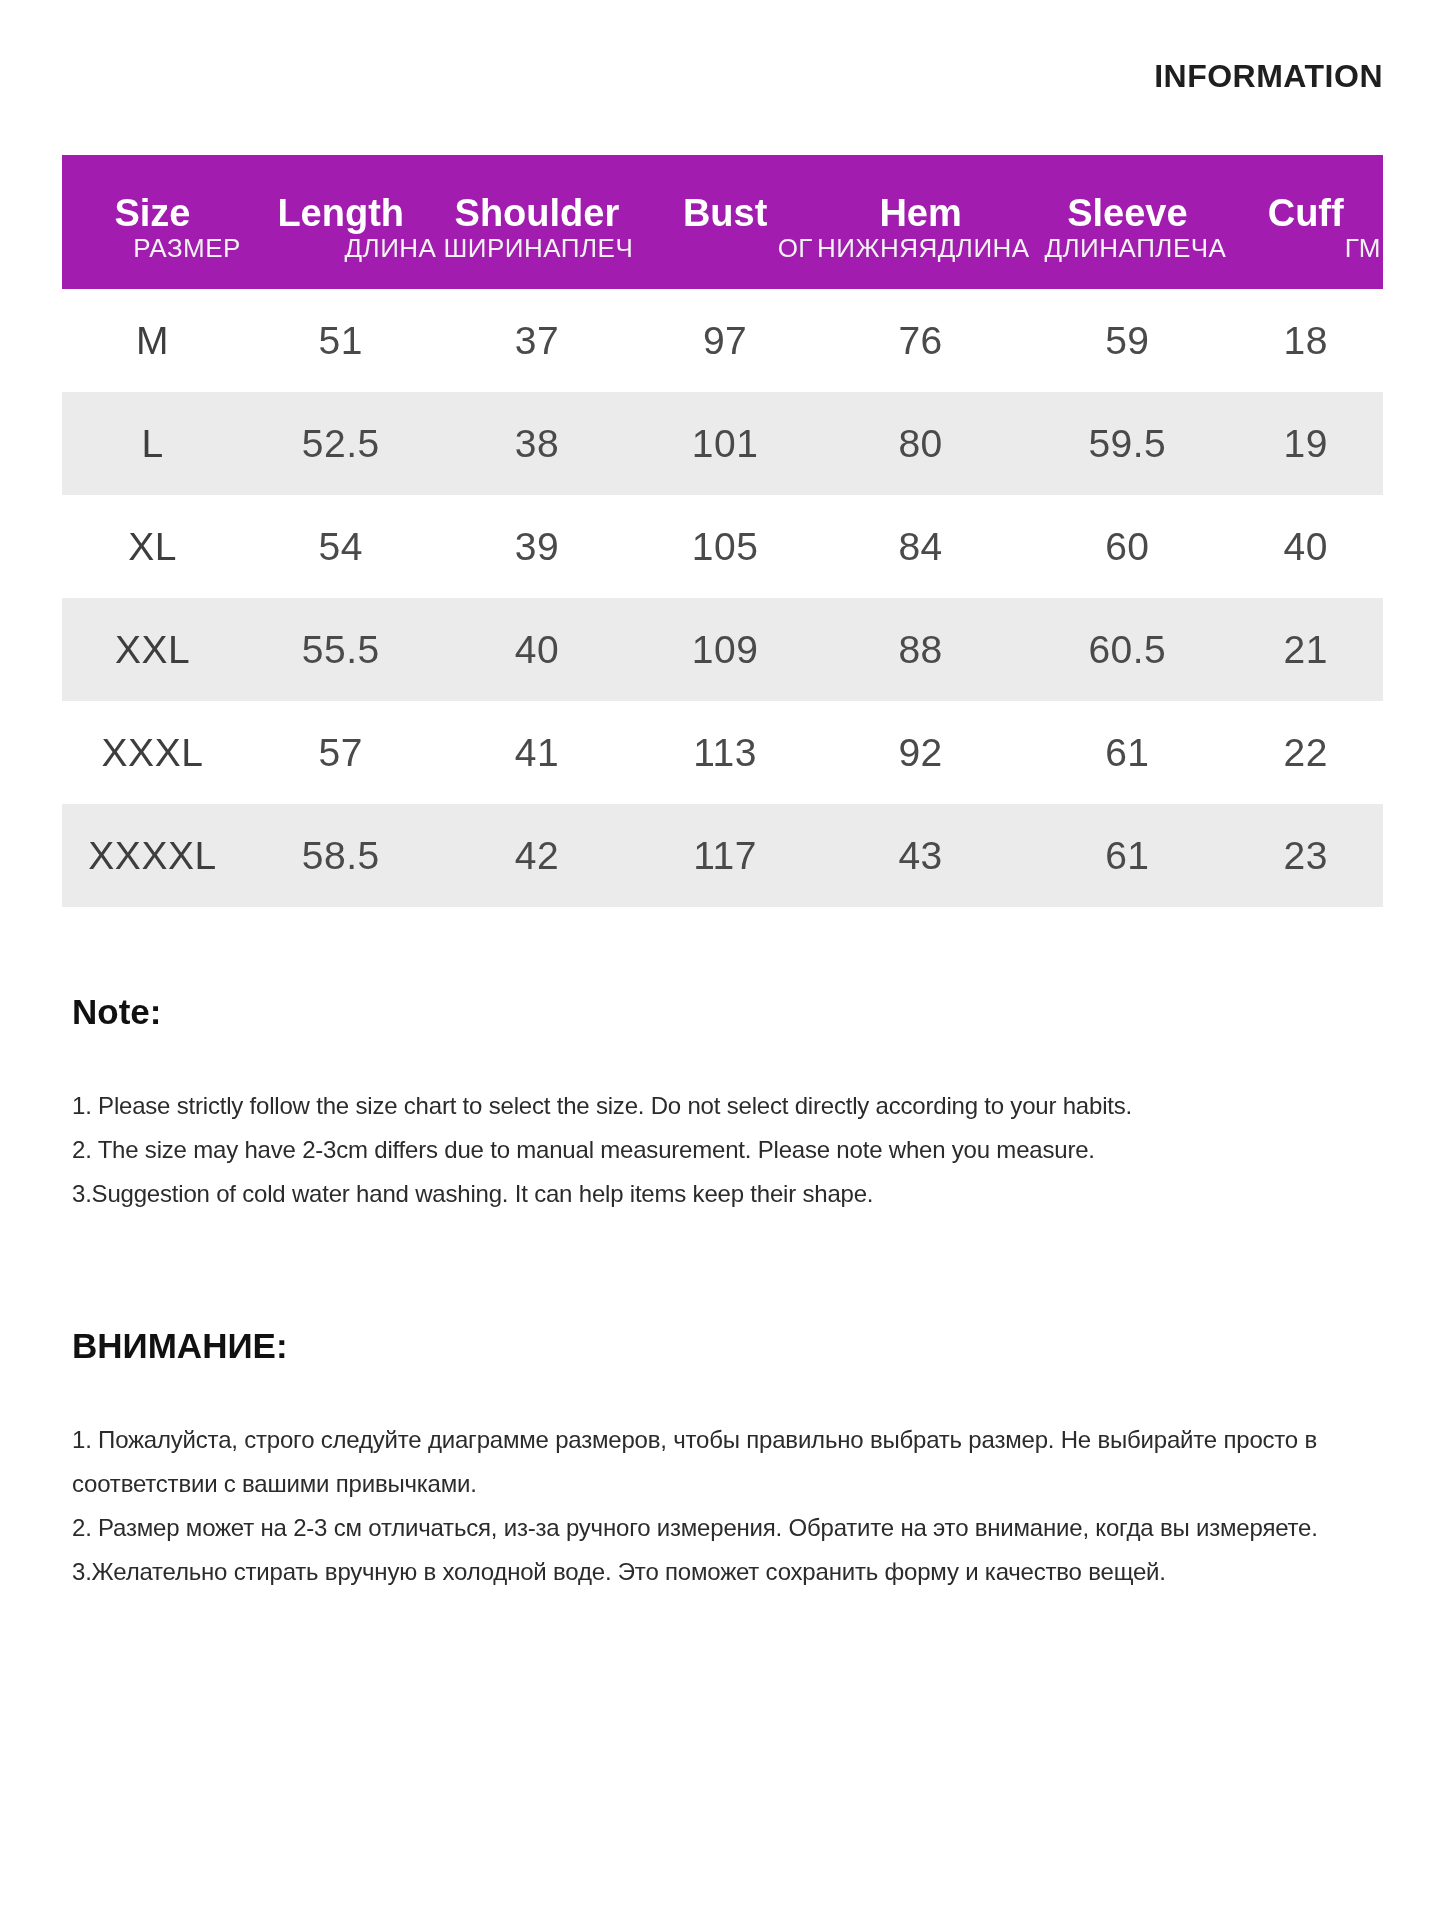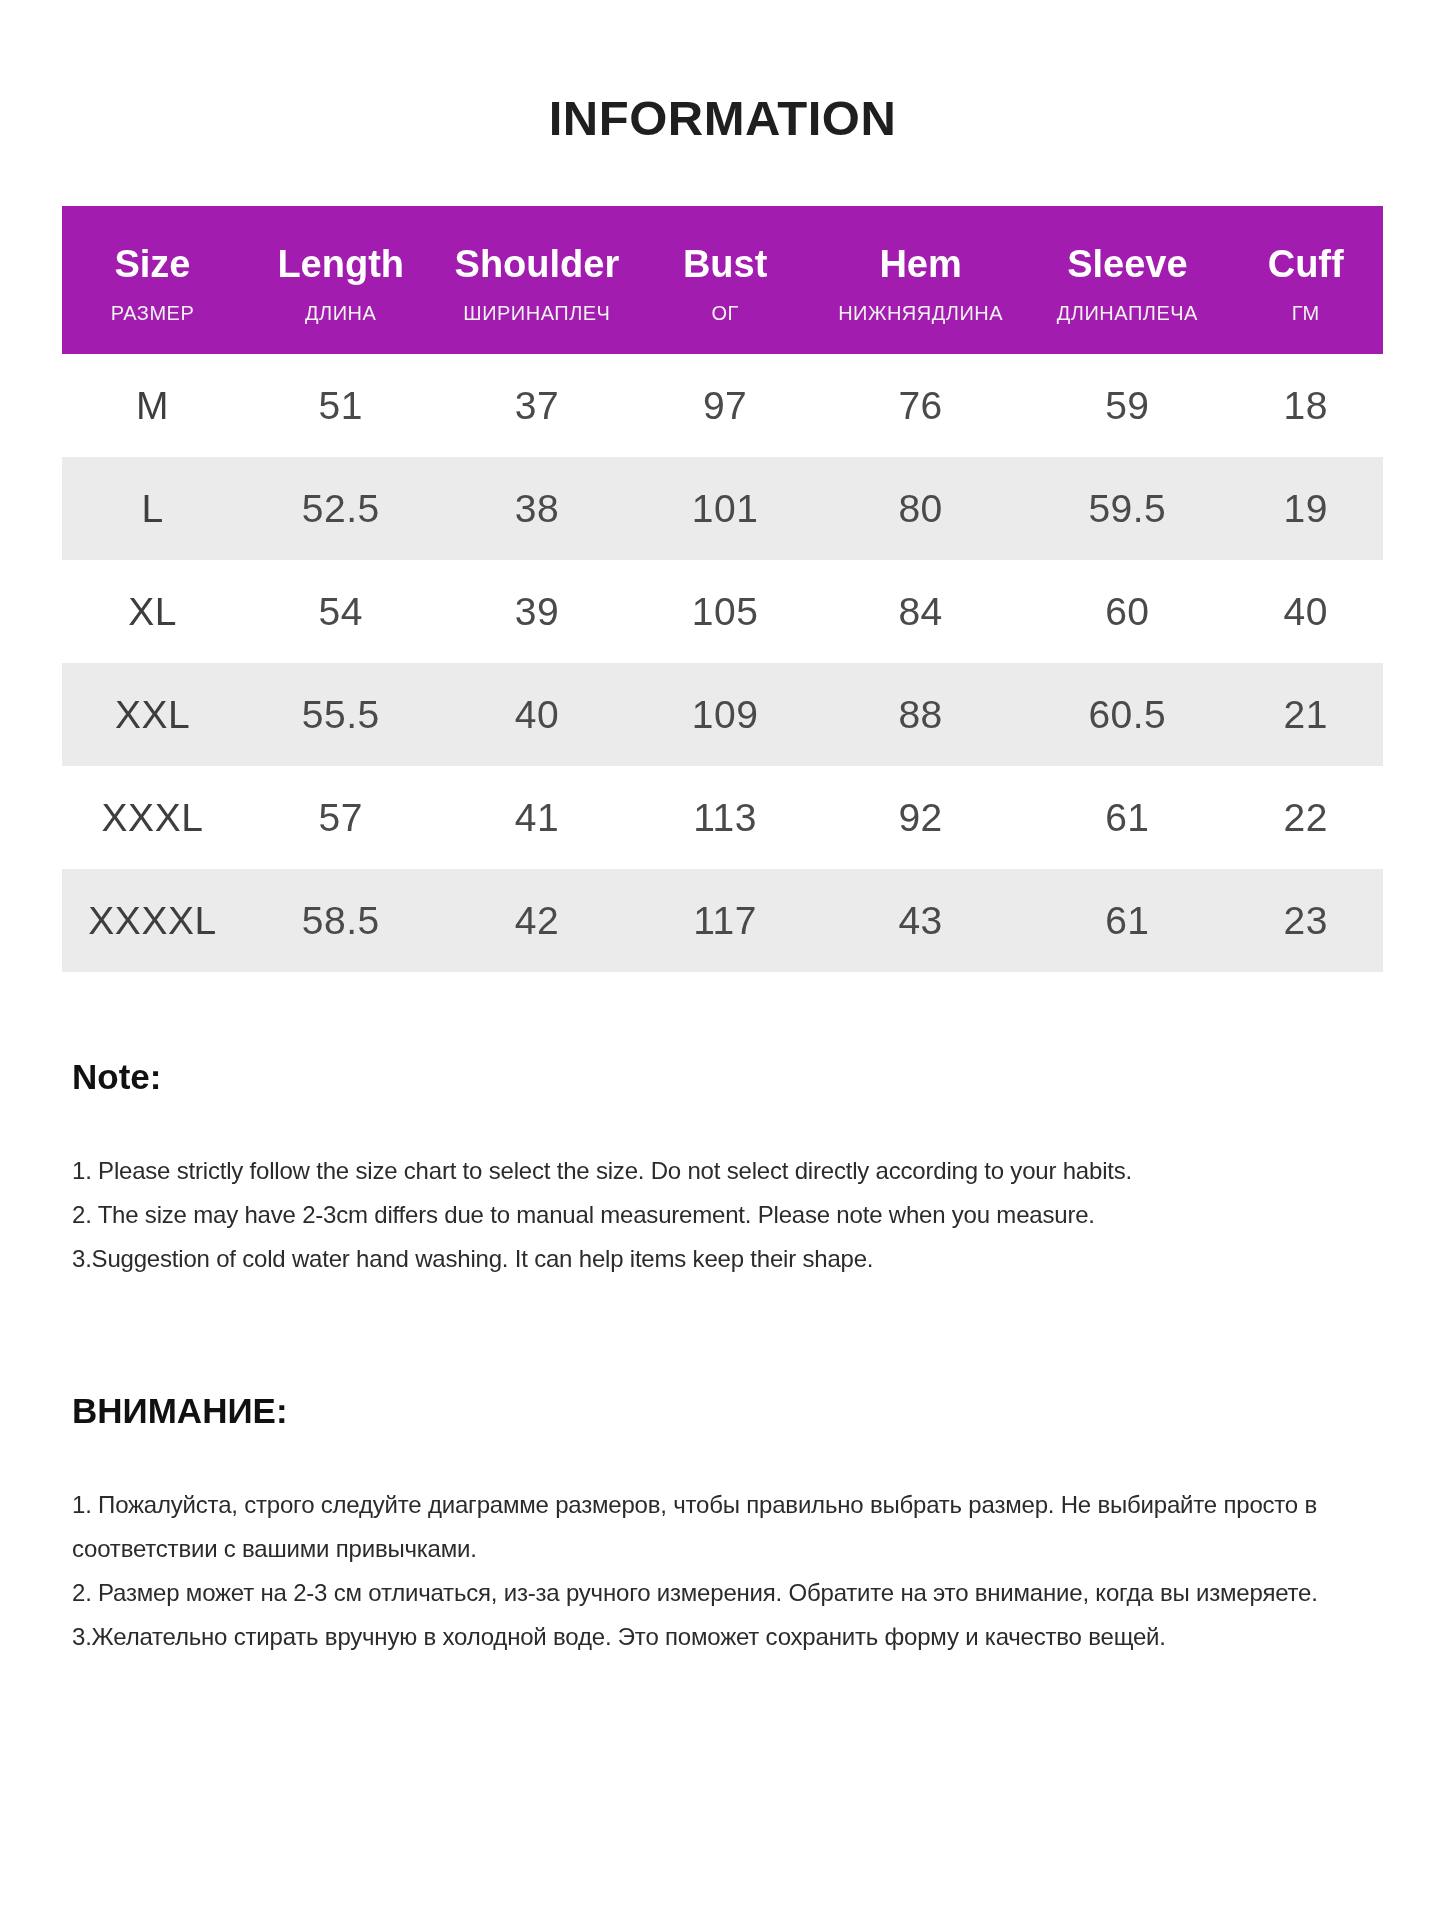--- a/index.html
+++ b/index.html
@@ -12,23 +12,23 @@
     min-height: 1927px;
     font-family: "Liberation Sans", "DejaVu Sans", sans-serif;
     color: #222;
   }
   .page {
     padding: 0 62px;
     box-sizing: border-box;
   }
   .page-title {
     margin: 0;
-    padding-top: 90px;
-    text-align: center;
-    font-size: 49px;
+    padding-top: 58px;
+    text-align: right;
+    font-size: 32px;
     font-weight: 700;
     letter-spacing: 0.5px;
     color: #1f1f1f;
   }
   table.size-chart {
     width: 100%;
     border-collapse: collapse;
     margin-top: 60px;
     table-layout: fixed;
   }
@@ -47,27 +47,27 @@
     padding: 36px 2px 28px 2px;
     font-weight: 600;
   }
   .th-en {
     font-size: 38px;
     line-height: 44px;
     font-weight: 600;
     white-space: nowrap;
   }
   .th-ru {
-    font-size: 20px;
+    font-size: 26px;
     line-height: 26px;
     font-weight: 400;
-    margin-top: 14px;
     letter-spacing: 0.5px;
     white-space: nowrap;
     color: #f2f2f2;
+    text-align: right;
   }
   table.size-chart tbody td {
     height: 101px;
     text-align: center;
     vertical-align: middle;
     font-size: 39px;
     font-weight: 300;
     color: #4a4a4a;
     letter-spacing: 0.5px;
   }

